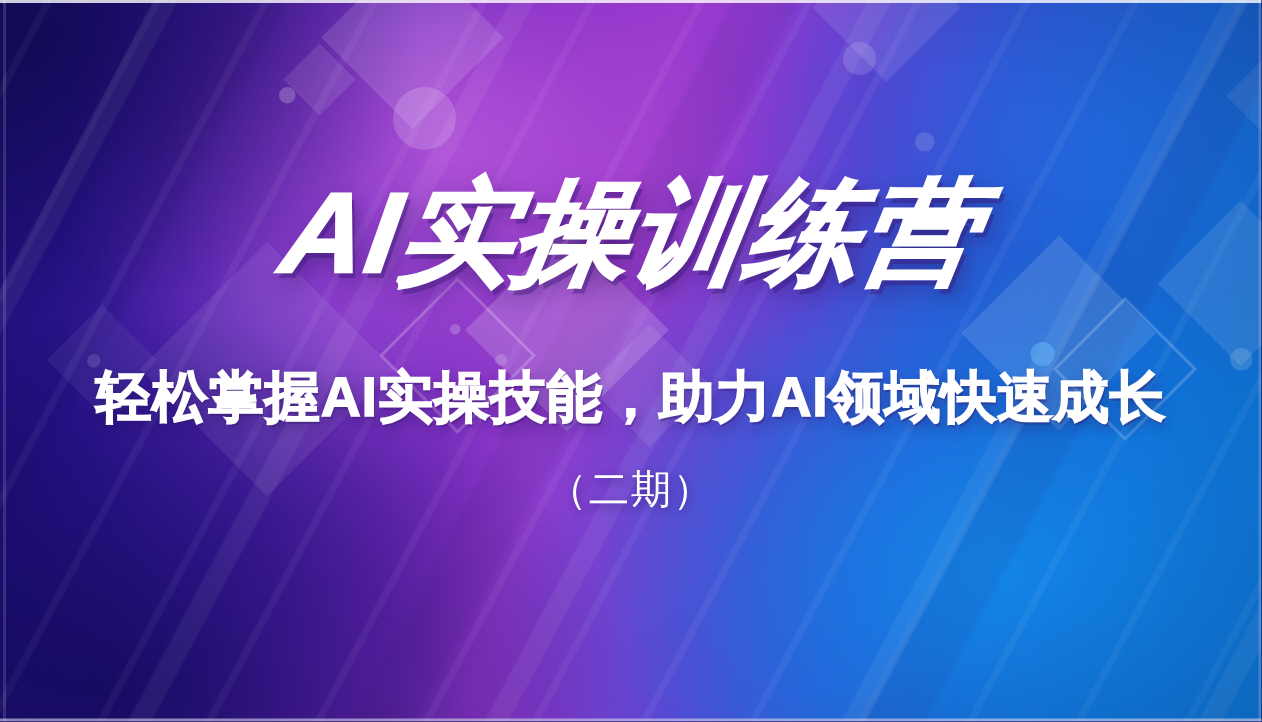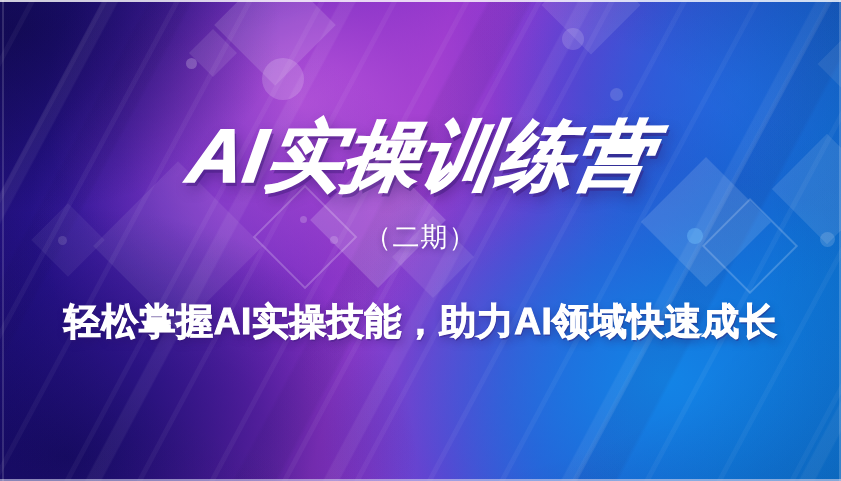--- a/index.html
+++ b/index.html
@@ -270,22 +270,22 @@
       <div class="shape dot" style="left: 58px; top: 236px; width: 9px; height: 9px; background: rgba(255, 255, 255, 0.13);"></div>
       <div class="shape dot" style="left: 330px; top: 236px; width: 8px; height: 8px; background: rgba(255, 255, 255, 0.18);"></div>
       <div class="shape dot" style="left: 820px; top: 232px; width: 15px; height: 15px; background: rgba(255, 255, 255, 0.16);"></div>
       <div class="shape dot" style="left: 300px; top: 216px; width: 7px; height: 7px; background: rgba(255, 255, 255, 0.2);"></div>
     </div>
 
   <div class="layer" id="vignette"></div>
 
   <div id="content">
     <div id="title">AI实操训练营</div>
+    <div id="subtitle">轻松掌握AI实操技能，助力AI领域快速成长</div>
     <div id="edition">（二期）</div>
-    <div id="subtitle">轻松掌握AI实操技能，助力AI领域快速成长</div>
   </div>
 
   <div id="edge-top"></div>
   <div id="edge-bottom"></div>
   <div id="edge-left"></div>
   <div id="edge-right"></div>
 
 </div>
 
 </body></html>

